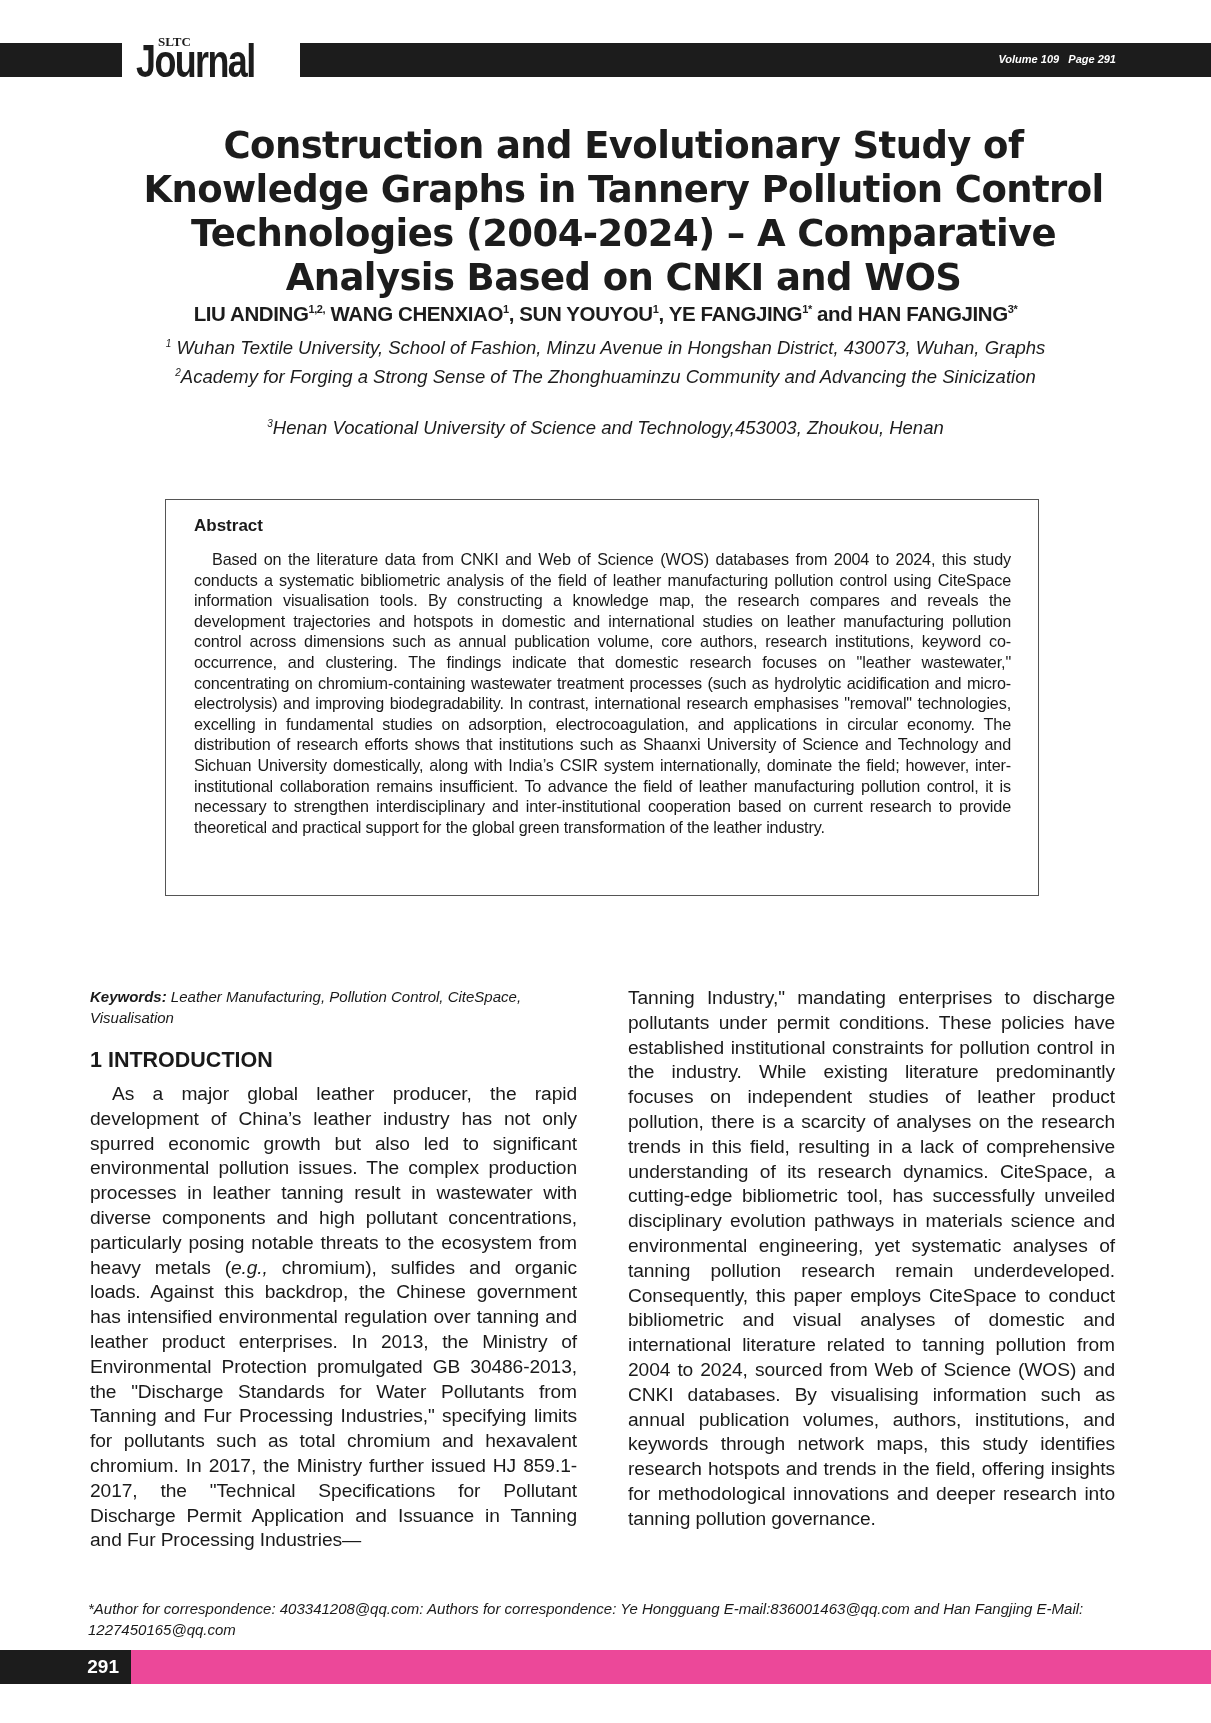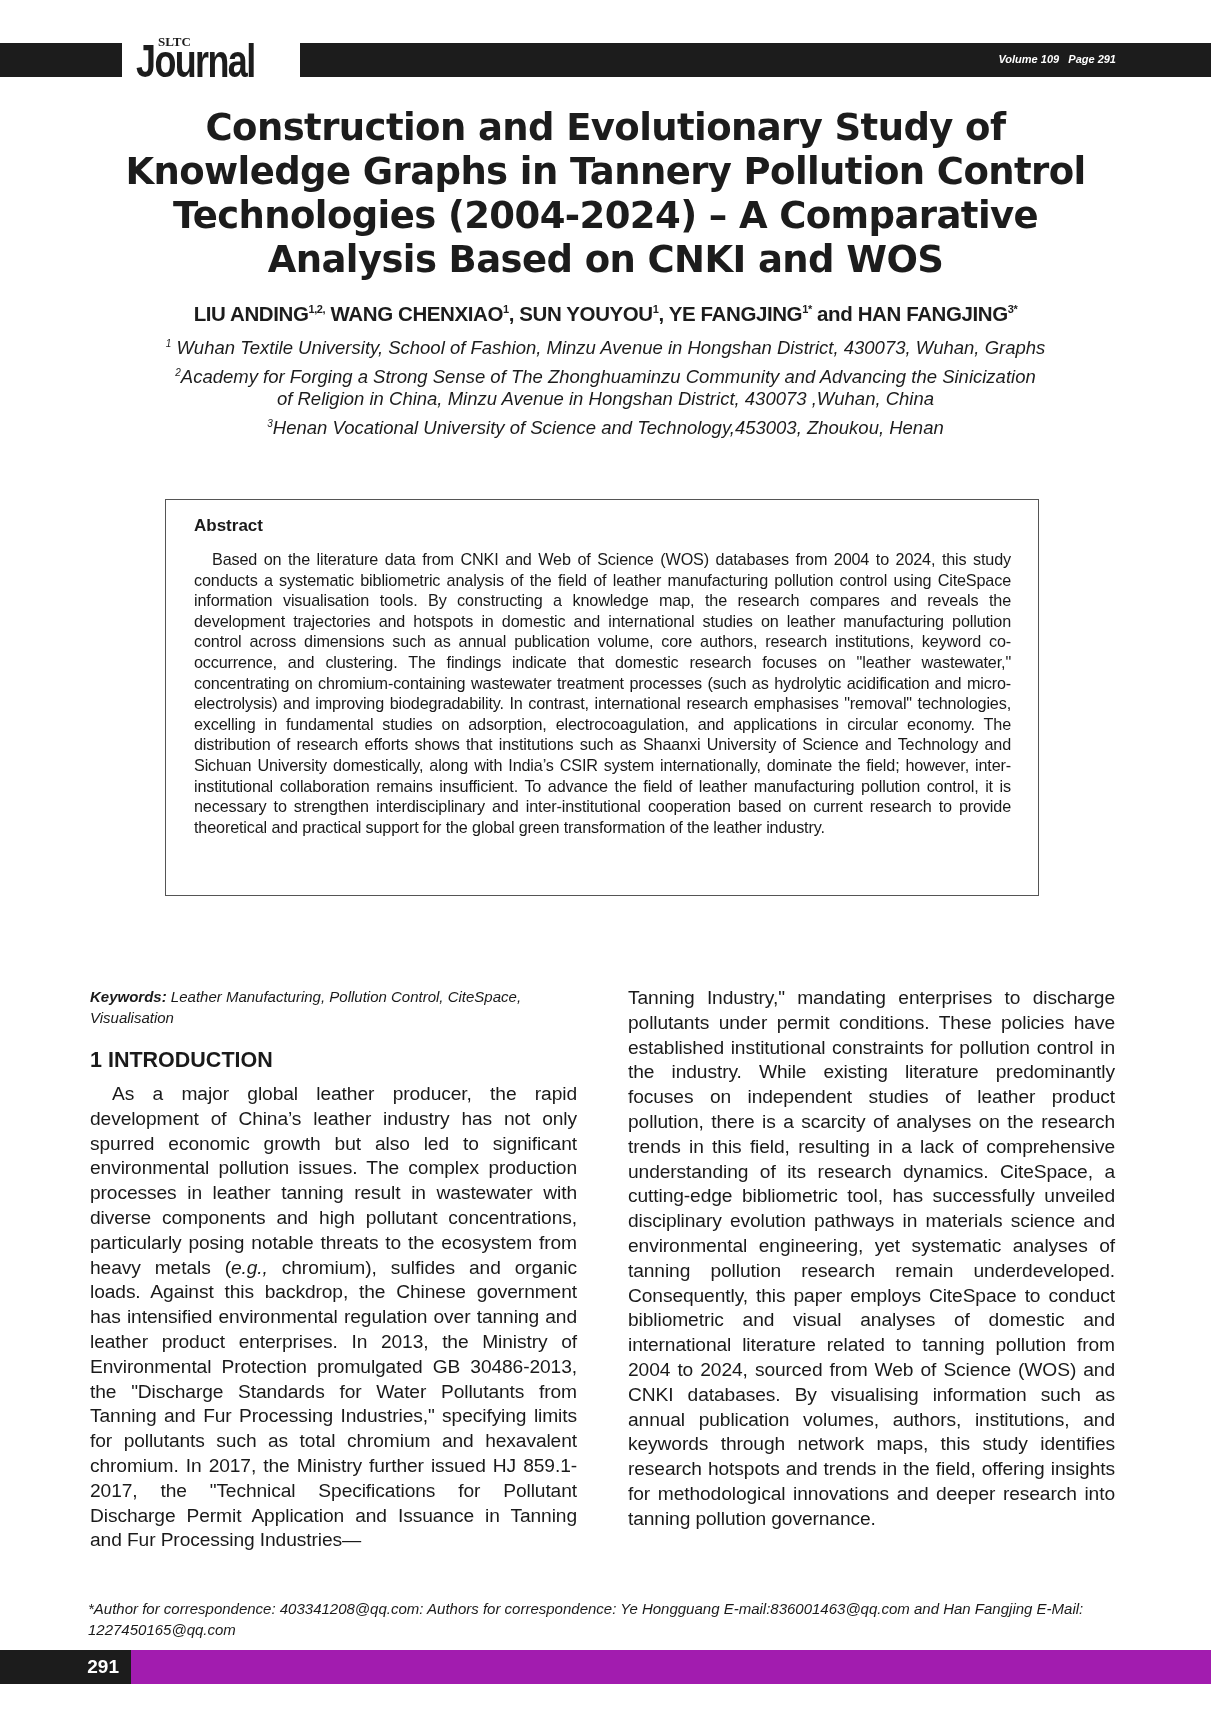--- a/index.html
+++ b/index.html
@@ -22,49 +22,48 @@
   .abstract-box { position: absolute; left: 165px; top: 499px; width: 874px; height: 397px; border: 1.5px solid #555; box-sizing: border-box; }
   .abstract-heading { position: absolute; left: 28px; top: 16px; font-weight: bold; font-size: 17px; }
   .abstract-text { position: absolute; left: 28px; top: 49px; width: 817px; font-size: 16.2px; line-height: 20.6px; text-align: justify; text-indent: 18px; letter-spacing: -0.15px; }
   .keywords { position: absolute; left: 90px; top: 986px; width: 490px; font-size: 15px; line-height: 21px; font-style: italic; }
   .keywords b { font-style: italic; }
   .section-heading { position: absolute; left: 90px; top: 1048px; font-weight: bold; font-size: 21.5px; }
   .col { position: absolute; top: 1082px; width: 487px; font-size: 19.2px; line-height: 24.8px; text-align: justify; letter-spacing: -0.1px; }
   .col-left { left: 90px; text-indent: 22px; }
   .col-right { left: 628px; top: 986px; width: 487px; }
   .footnote { position: absolute; left: 88px; top: 1598px; width: 1050px; font-style: italic; font-size: 15px; line-height: 21px; }
-  .footer-bar { position: absolute; left: 0; top: 1650px; width: 1211px; height: 34px; background: #a21caf; }
+  .footer-bar { position: absolute; left: 0; top: 1650px; width: 1211px; height: 34px; background: #ec4899; }
   .page-num { position: absolute; left: 0; top: 0; width: 131px; height: 34px; background: #1c1c1c; color: #fff; font-weight: bold; font-size: 19px; line-height: 34px; text-align: right; padding-right: 12px; box-sizing: border-box; }
 </style>
 </head>
 <body>
 
 <div class="header-bar">
   <div class="hb-left"></div>
   <div class="hb-right"></div>
 </div>
 <div class="logo">
   <span class="logo-small">SLTC</span>
   <span class="logo-main">Journal</span>
 </div>
 <div class="volume" style="white-space:pre;">Volume 109   Page 291</div>
 
-<h1 class="title" style="margin:0;">Construction and Evolutionary Study of Knowledge Graphs in Tannery Pollution Control Technologies (2004-2024) – A Comparative Analysis Based on CNKI and WOS</h1>
+<h1 class="title" style="margin:18px;">Construction and Evolutionary Study of Knowledge Graphs in Tannery Pollution Control Technologies (2004-2024) – A Comparative Analysis Based on CNKI and WOS</h1>
 
 <div class="authors">
   <span>LIU ANDING</span><sup>1,2,</sup>
   <span>WANG CHENXIAO</span><sup>1</sup>, <span>SUN YOUYOU</span><sup>1</sup>, <span>YE FANGJING</span><sup>1*</sup><span style="white-space:pre;"> and </span><span>HAN FANGJING</span><sup>3*</sup>
 </div>
 
 <div class="aff" style="top:333px;">
   <sup>1</sup><span> Wuhan Textile University, School of Fashion, Minzu Avenue in Hongshan District, 430073, Wuhan, Graphs</span>
 </div>
 <div class="aff" style="top:362px;">
   <sup>2</sup><span>Academy for Forging a Strong Sense of The Zhonghuaminzu Community and Advancing the Sinicization</span><br>
-  <span>of Religion in China, Minzu Avenue in Hongshan District, 430073 ,Wuhan, China</span>
 </div>
 <div class="aff" style="top:413px;">
   <sup>3</sup><span>Henan Vocational University of Science and Technology,453003, Zhoukou, Henan</span>
 </div>
 
 <div class="abstract-box">
   <div class="abstract-heading">Abstract</div>
   <div class="abstract-text">Based on the literature data from CNKI and Web of Science (WOS) databases from 2004 to 2024, this study conducts a systematic bibliometric analysis of the field of leather manufacturing pollution control using CiteSpace information visualisation tools. By constructing a knowledge map, the research compares and reveals the development trajectories and hotspots in domestic and international studies on leather manufacturing pollution control across dimensions such as annual publication volume, core authors, research institutions, keyword co-occurrence, and clustering. The findings indicate that domestic research focuses on "leather wastewater," concentrating on chromium-containing wastewater treatment processes (such as hydrolytic acidification and micro-electrolysis) and improving biodegradability. In contrast, international research emphasises "removal" technologies, excelling in fundamental studies on adsorption, electrocoagulation, and applications in circular economy. The distribution of research efforts shows that institutions such as Shaanxi University of Science and Technology and Sichuan University domestically, along with India’s CSIR system internationally, dominate the field; however, inter-institutional collaboration remains insufficient. To advance the field of leather manufacturing pollution control, it is necessary to strengthen interdisciplinary and inter-institutional cooperation based on current research to provide theoretical and practical support for the global green transformation of the leather industry.</div>
 </div>
 

